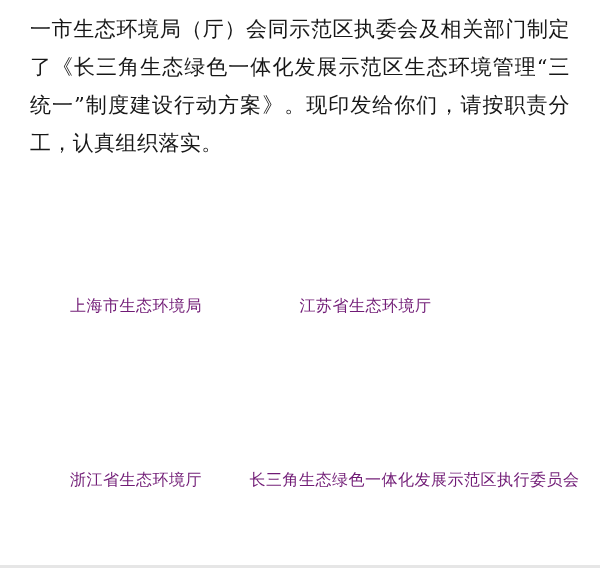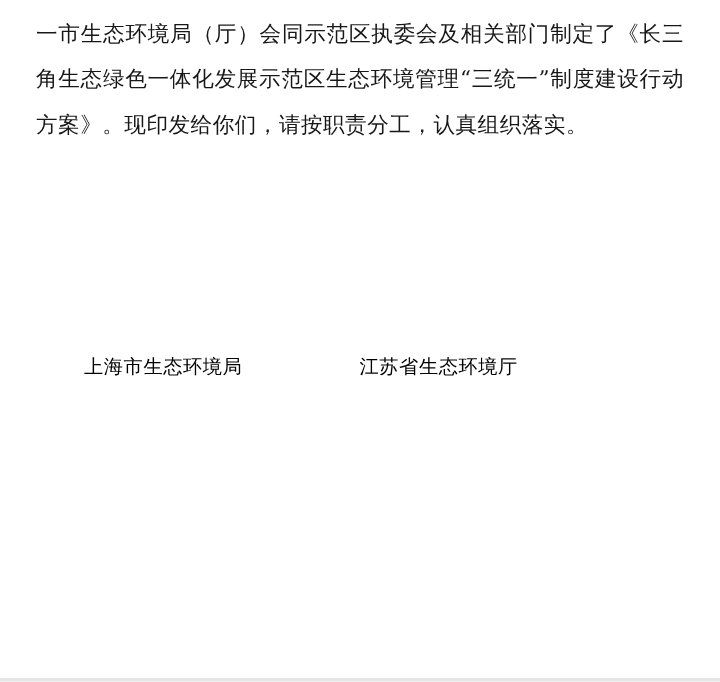--- a/index.html
+++ b/index.html
@@ -18,32 +18,32 @@
     position: relative;
     width: 600px;
     height: 568px;
     box-sizing: border-box;
   }
   .body-text {
     position: absolute;
     left: 30px;
     top: 10px;
     width: 540px;
-    font-size: 18px;
+    font-size: 21px;
     line-height: 38px;
     letter-spacing: 0.4px;
     text-align: justify;
     text-justify: inter-ideograph;
     color: #171717;
   }
   .sign-row {
     position: absolute;
     font-size: 16px;
     letter-spacing: 0.5px;
-    color: #000000;
+    color: #701a75;
     white-space: nowrap;
   }
   .sign-row-1 {
     left: 70px;
     top: 296px;
   }
   .sign-1-a {
     display: inline-block;
   }
   .sign-1-b {
@@ -84,16 +84,20 @@
 
 <div class="page">
 
   <div class="body-text">一市生态环境局（厅）会同示范区执委会及相关部门制定了《长三角生态绿色一体化发展示范区生态环境管理“三统一”制度建设行动方案》。现印发给你们，请按职责分工，认真组织落实。</div>
 
   <div class="sign-row sign-row-1">
     <span class="sign-1-a">上海市生态环境局</span>
     <span class="sign-1-b">江苏省生态环境厅</span>
   </div>
 
+  <div class="sign-row sign-row-2">
+    <span class="sign-2-a">浙江省生态环境厅</span>
+    <span class="sign-2-b">长三角生态绿色一体化发展示范区执行委员会</span>
+  </div>
 
 
   <div class="bottom-rule"></div>
 </div>
 
 </body></html>

